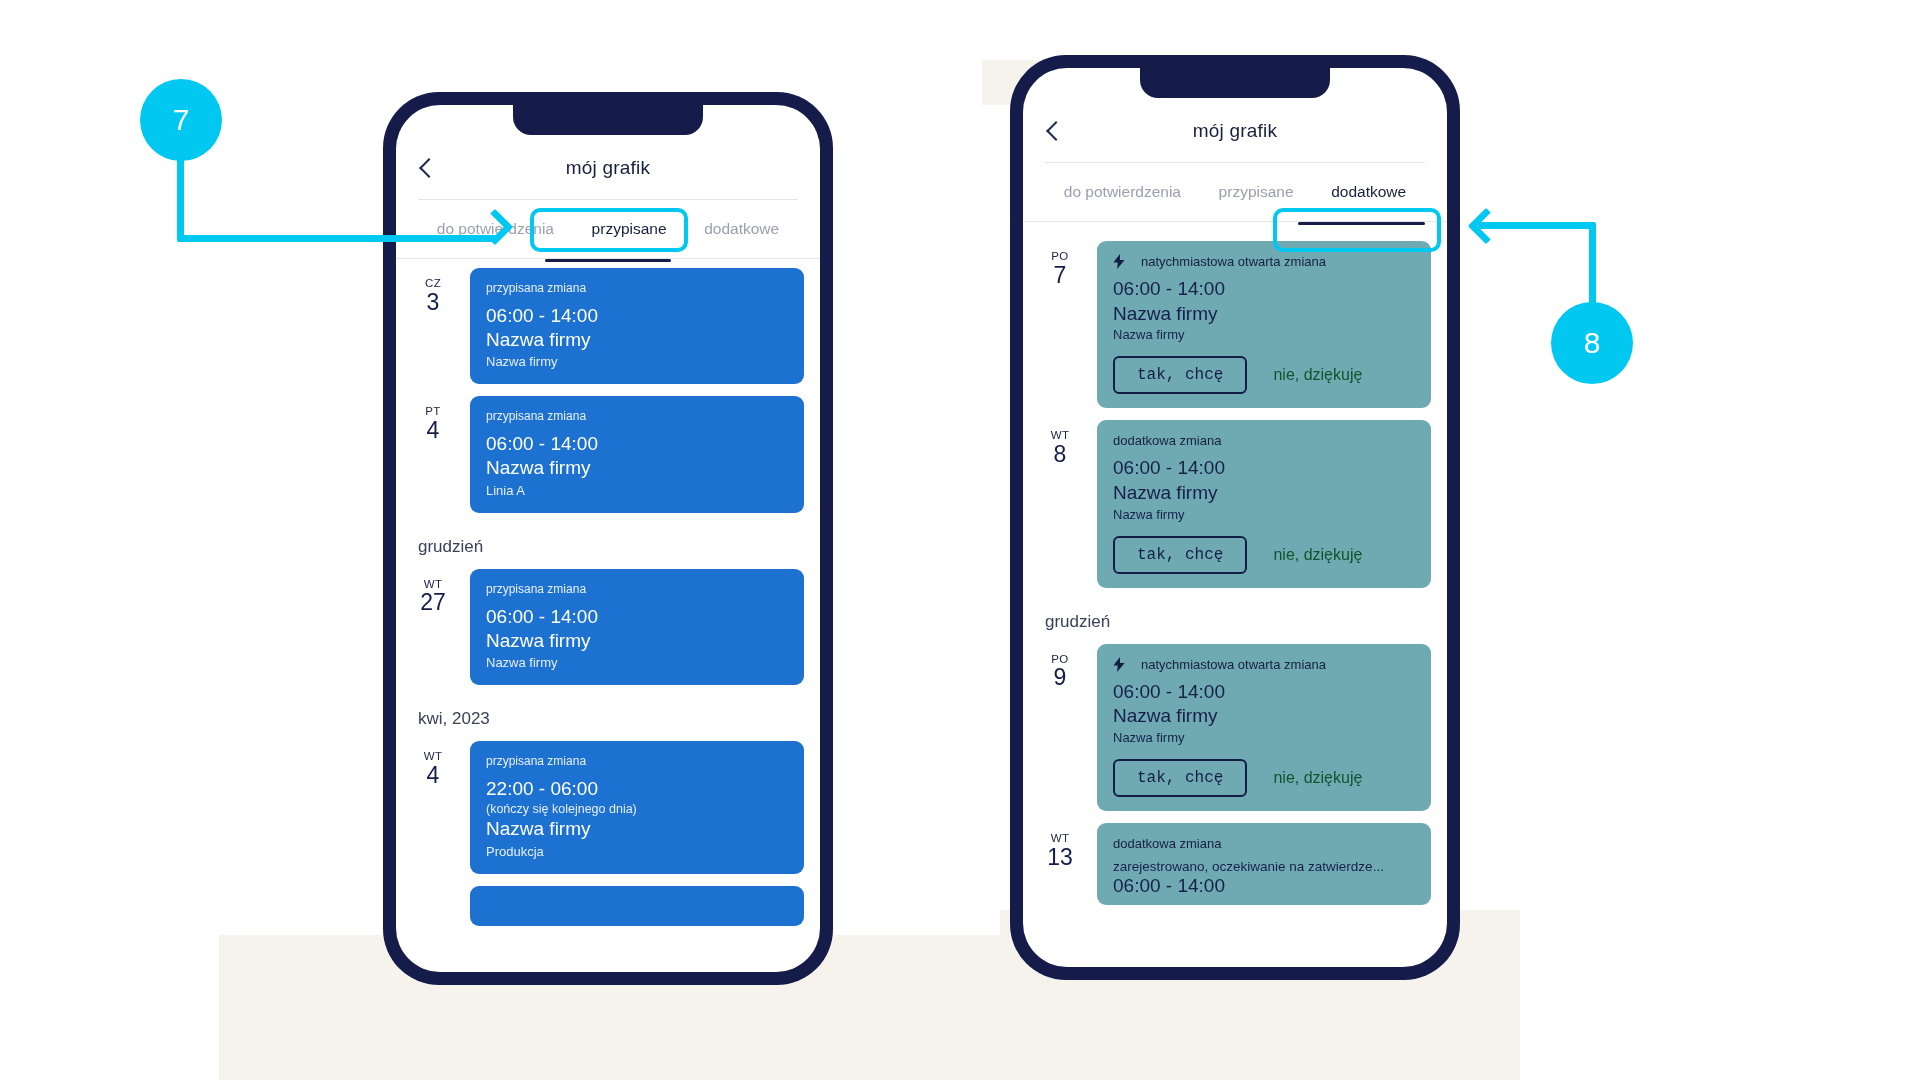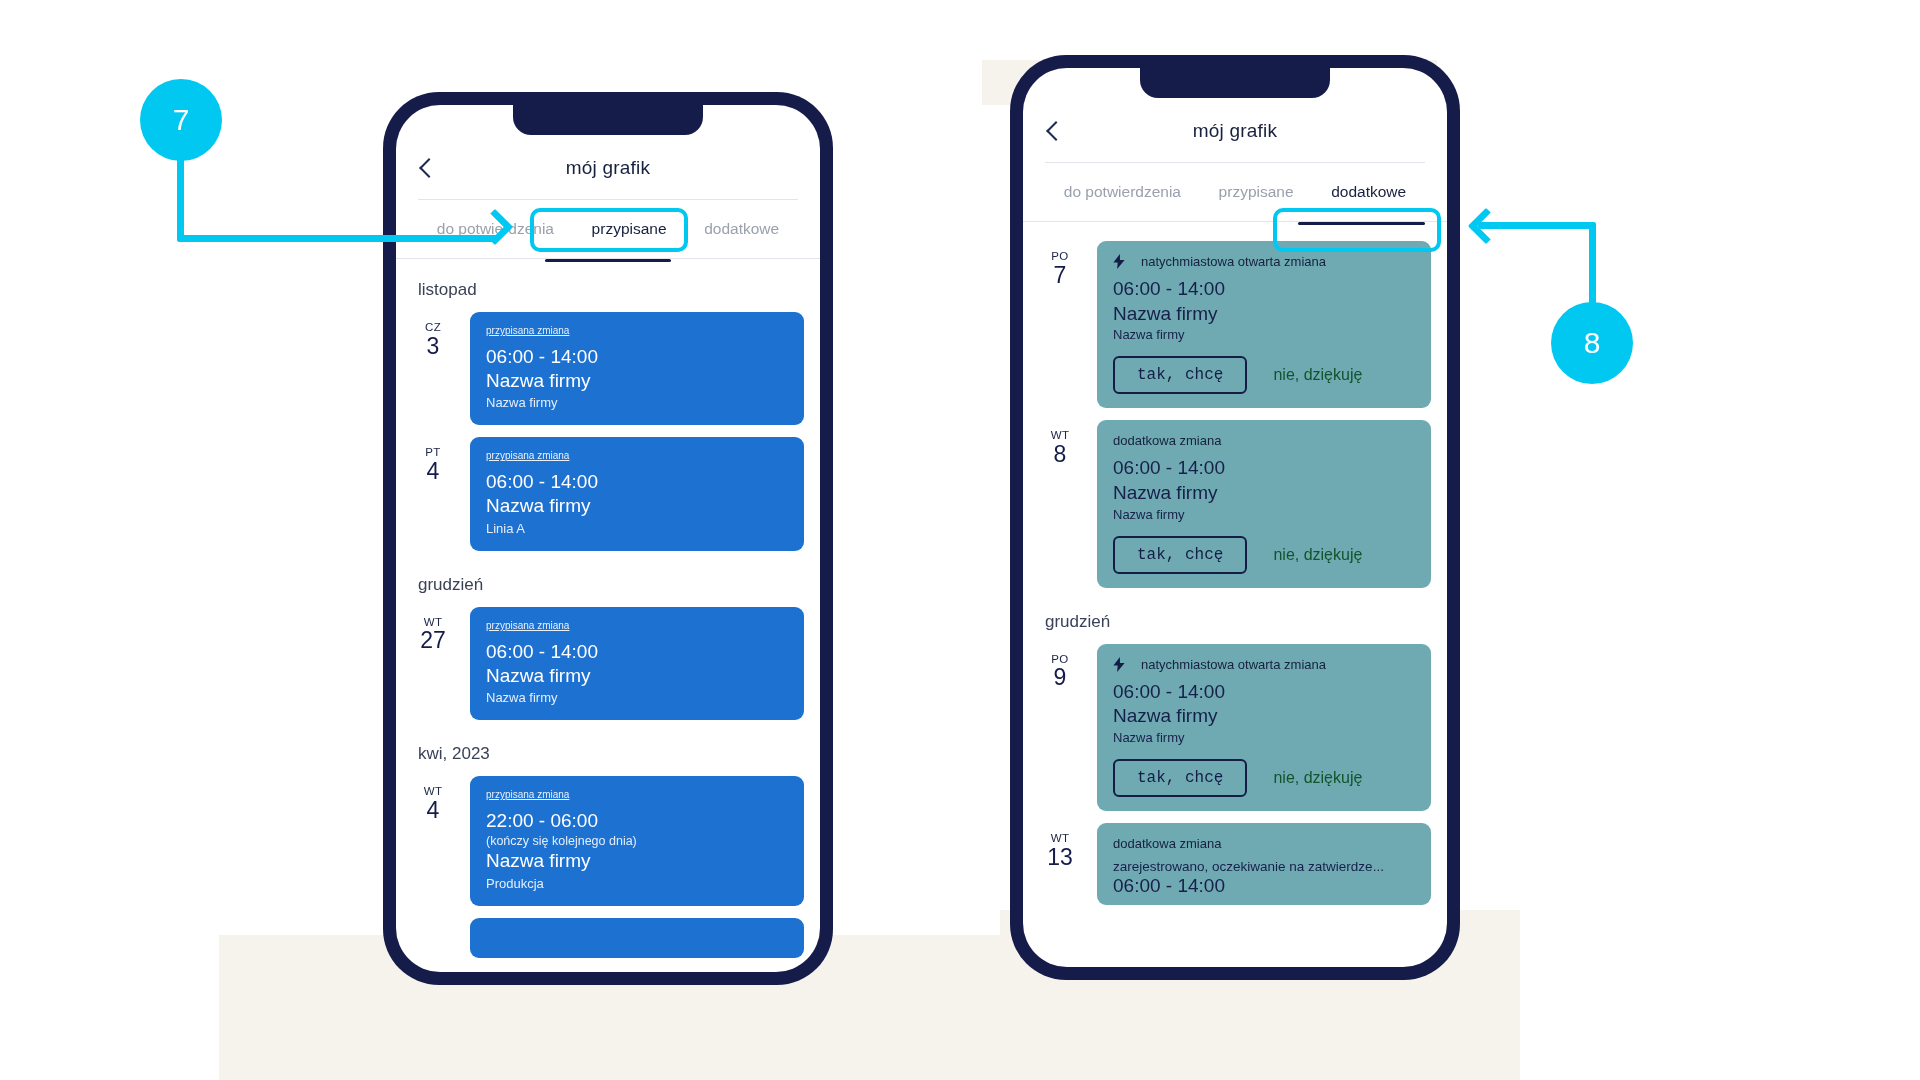--- a/index.html
+++ b/index.html
@@ -89,21 +89,21 @@
   }
   .dow { font-size: 11.5px; color: #20284a; line-height: 1; letter-spacing: .4px; }
   .dnum { font-size: 23px; color: #151c4a; line-height: 1.05; }
 
   
   .card-blue {
     flex: 1 1 auto; margin-right: 0;
     background: #1d71d1; border-radius: 9px;
     padding: 13px 16px 15px 16px; color: #ffffff;
   }
-  .c-kind { font-size: 10px; color: #e8f0fb; margin-bottom: 9px; text-decoration: underline; }
+  .c-kind { font-size: 12px; color: #e8f0fb; margin-bottom: 9px; }
   .c-time { font-size: 19px; color: #ffffff; line-height: 1.25; }
   .c-sub  { font-size: 12.5px; color: #e6eefb; line-height: 1.1; margin-top: 2px;}
   .c-name { font-size: 19px; color: #ffffff; line-height: 1.3; }
   .c-dept { font-size: 13px; color: #e6eefb; margin-top: 2px; }
 
   
   .card-teal {
     flex: 1 1 auto;
     background: #6faab2; border-radius: 9px;
     padding: 13px 16px 14px 16px; color: #151c4a;
@@ -185,21 +185,20 @@
       </div>
       <div class="tabs-rule"></div>
       <div style="display:flex;padding:0 22px;">
         <div style="flex:1 1 0;"></div>
         <div class="tab-underline" style="flex:1 1 0;"></div>
         <div style="flex:1 1 0;"></div>
       </div>
 
       <div class="list">
 
-        <div class="month">listopad</div>
 
         <div class="row">
           <div class="daycol">
             <div class="dow">CZ</div>
             <div class="dnum">3</div>
           </div>
           <div class="card-blue">
             <div class="c-kind">przypisana zmiana</div>
             <div class="c-time">06:00 - 14:00</div>
             <div class="c-name">Nazwa firmy</div>

